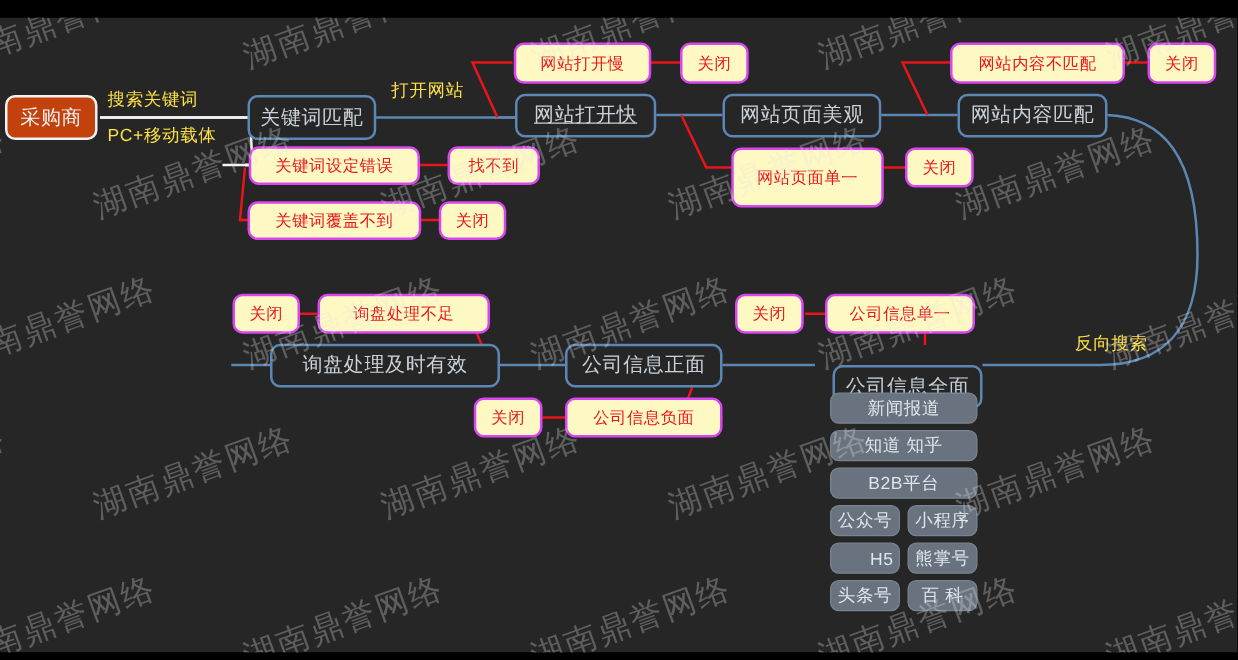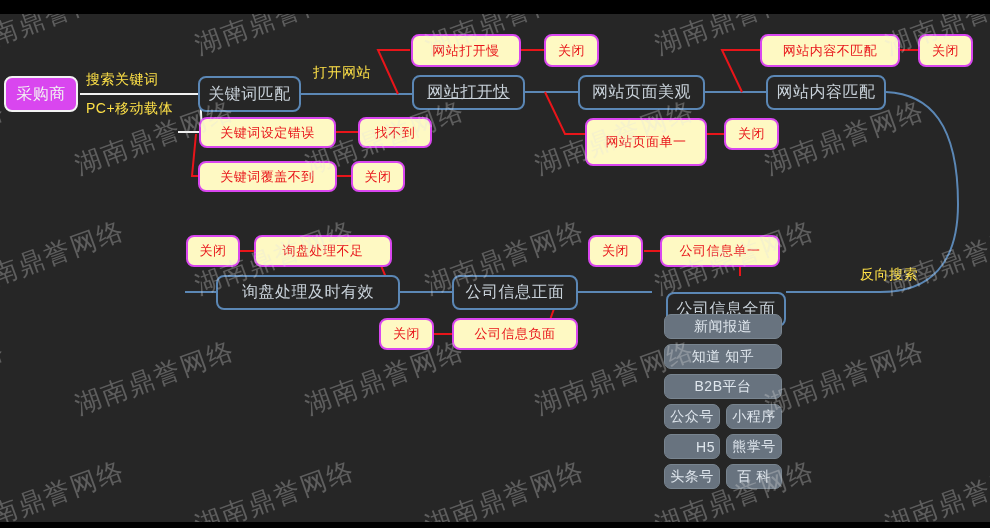--- a/index.html
+++ b/index.html
@@ -5,21 +5,21 @@
 <style>
   html,body{margin:0;padding:0;background:#000;}
   body{width:990px;height:528px;overflow:hidden;font-family:"Liberation Sans","DejaVu Sans",sans-serif;}
   #stage{position:relative;width:990px;height:528px;background:#000;overflow:hidden;}
   #canvas{position:absolute;left:0;top:14px;width:990px;height:508px;background:#262626;overflow:hidden;}
   #edges{position:absolute;left:0;top:0;width:990px;height:508px;}
   .node{position:absolute;box-sizing:border-box;display:flex;align-items:center;justify-content:center;
         border-radius:8px;white-space:nowrap;letter-spacing:.5px;}
   .n-red{border:2px solid #d946ef;color:#e8151a;background:#fef9c3;font-size:13px;}
   .n-blue{border:2px solid #5b87b5;color:#c9d2da;background:#262626;font-size:16px;}
-  .n-white{border:2px solid #f2f2f2;color:#f2f2f2;background:#d946ef;font-size:16px;}
+  .n-white{border:2px solid #f2f2f2;color:#f2f2f2;background:#c2410c;font-size:16px;}
   .n-fill{border:1px solid #7d8b99;color:#e6ecf2;background:#6d7b8a;font-size:16px;}
   .n-chip{border:1px solid #78848f;color:#dfe6ed;background:#68737f;font-size:14px;border-radius:7px;}
   .elabel{position:absolute;color:#fde047;font-size:14px;white-space:nowrap;letter-spacing:.5px;}
   .wm{position:absolute;color:rgba(225,225,225,.30);font-size:26px;white-space:nowrap;
       transform:rotate(-20deg);transform-origin:left top;letter-spacing:2px;pointer-events:none;
       font-family:"DejaVu Sans",sans-serif;}
   #wmlayer{position:absolute;left:0;top:0;width:990px;height:528px;overflow:hidden;pointer-events:none;z-index:40;}
   .bar{position:absolute;left:0;width:990px;background:#000;z-index:60;}
 </style>
 </head>

